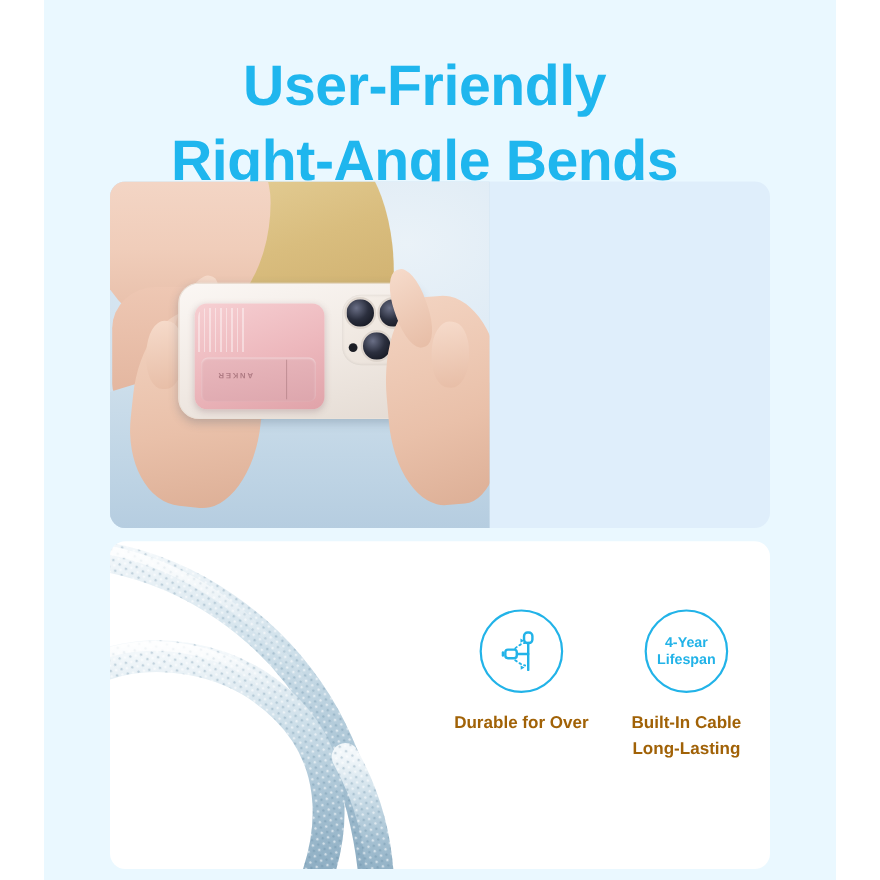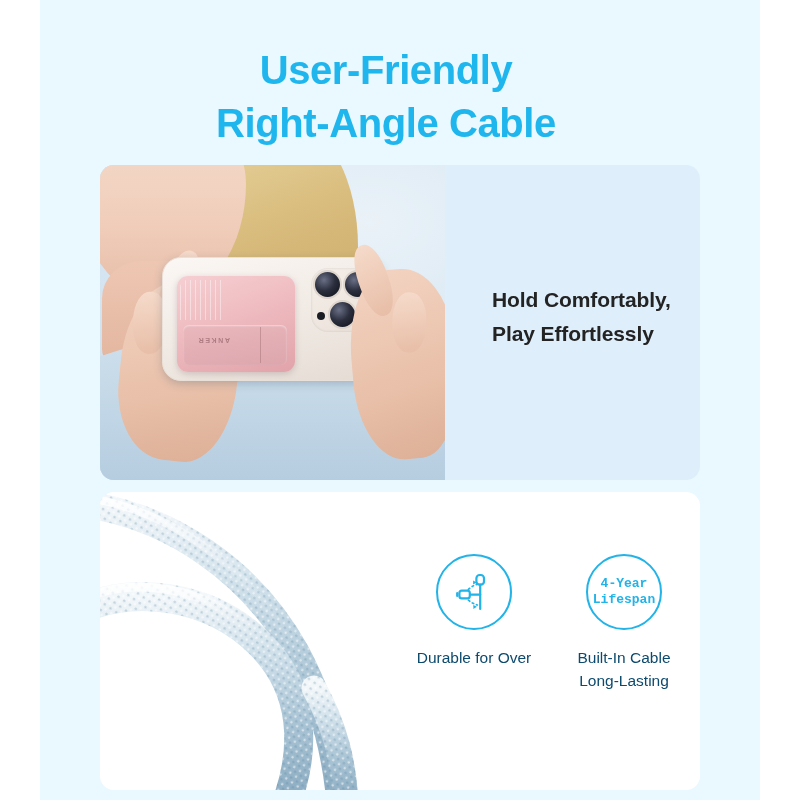--- a/index.html
+++ b/index.html
@@ -29,21 +29,21 @@
   }
 
   
   .headline {
     position: absolute;
     left: 0;
     top: 44px;
     width: 692px;
     text-align: center;
     color: #1fb6ee;
-    font-size: 40px;
+    font-size: 52px;
     font-weight: bold;
     line-height: 1.32;
     letter-spacing: -0.4px;
   }
   .headline .l2 { display: block; }
 
   
   .card-hero {
     position: absolute;
     left: 60px;
@@ -254,39 +254,39 @@
     display: flex;
     align-items: center;
     justify-content: center;
     box-sizing: border-box;
   }
   .badge-text {
     color: #22b3e8;
     font-size: 13px;
     font-weight: bold;
     line-height: 1.24;
-    font-family: Liberation Mono, monospace;
   }
   .badge-text span { display: block; }
   .feature-caption {
-    color: #0c4a6e;
+    color: #a16207;
     font-size: 15.5px;
     line-height: 1.5;
+    font-weight: bold;
   }
   .feature-caption span { display: block; }
 </style>
 </head>
 <body>
 
 <div class="page">
   <div class="canvas">
 
     <div class="headline">
       <span class="l1">User-Friendly</span>
-      <span class="l2">Right-Angle Cable</span>
+      <span class="l2">Right-Angle Bends</span>
     </div>
 
     <div class="card-hero">
 
       <div class="photo-hands">
         <div class="bg-wall"></div>
         <div class="hair"></div>
         <div class="face">
           
         </div>
@@ -315,24 +315,20 @@
             </div>
           </div>
         </div>
 
         <div class="hand hand-right">
           <div class="finger fr1"></div>
           <div class="finger fr2"></div>
         </div>
       </div>
 
-      <div class="hero-copy">
-        <span>Hold Comfortably,</span>
-        <span>Play Effortlessly</span>
-      </div>
     </div>
 
     <div class="card-features">
 
       <div class="cable-art">
         <svg width="330" height="298" viewBox="0 0 330 298" aria-hidden="true">
           <defs>
             <linearGradient id="cabBody" x1="0" y1="0" x2="0" y2="1">
               <stop offset="0%" stop-color="#f2f7fa"></stop>
               <stop offset="28%" stop-color="#cfe0ea"></stop>

